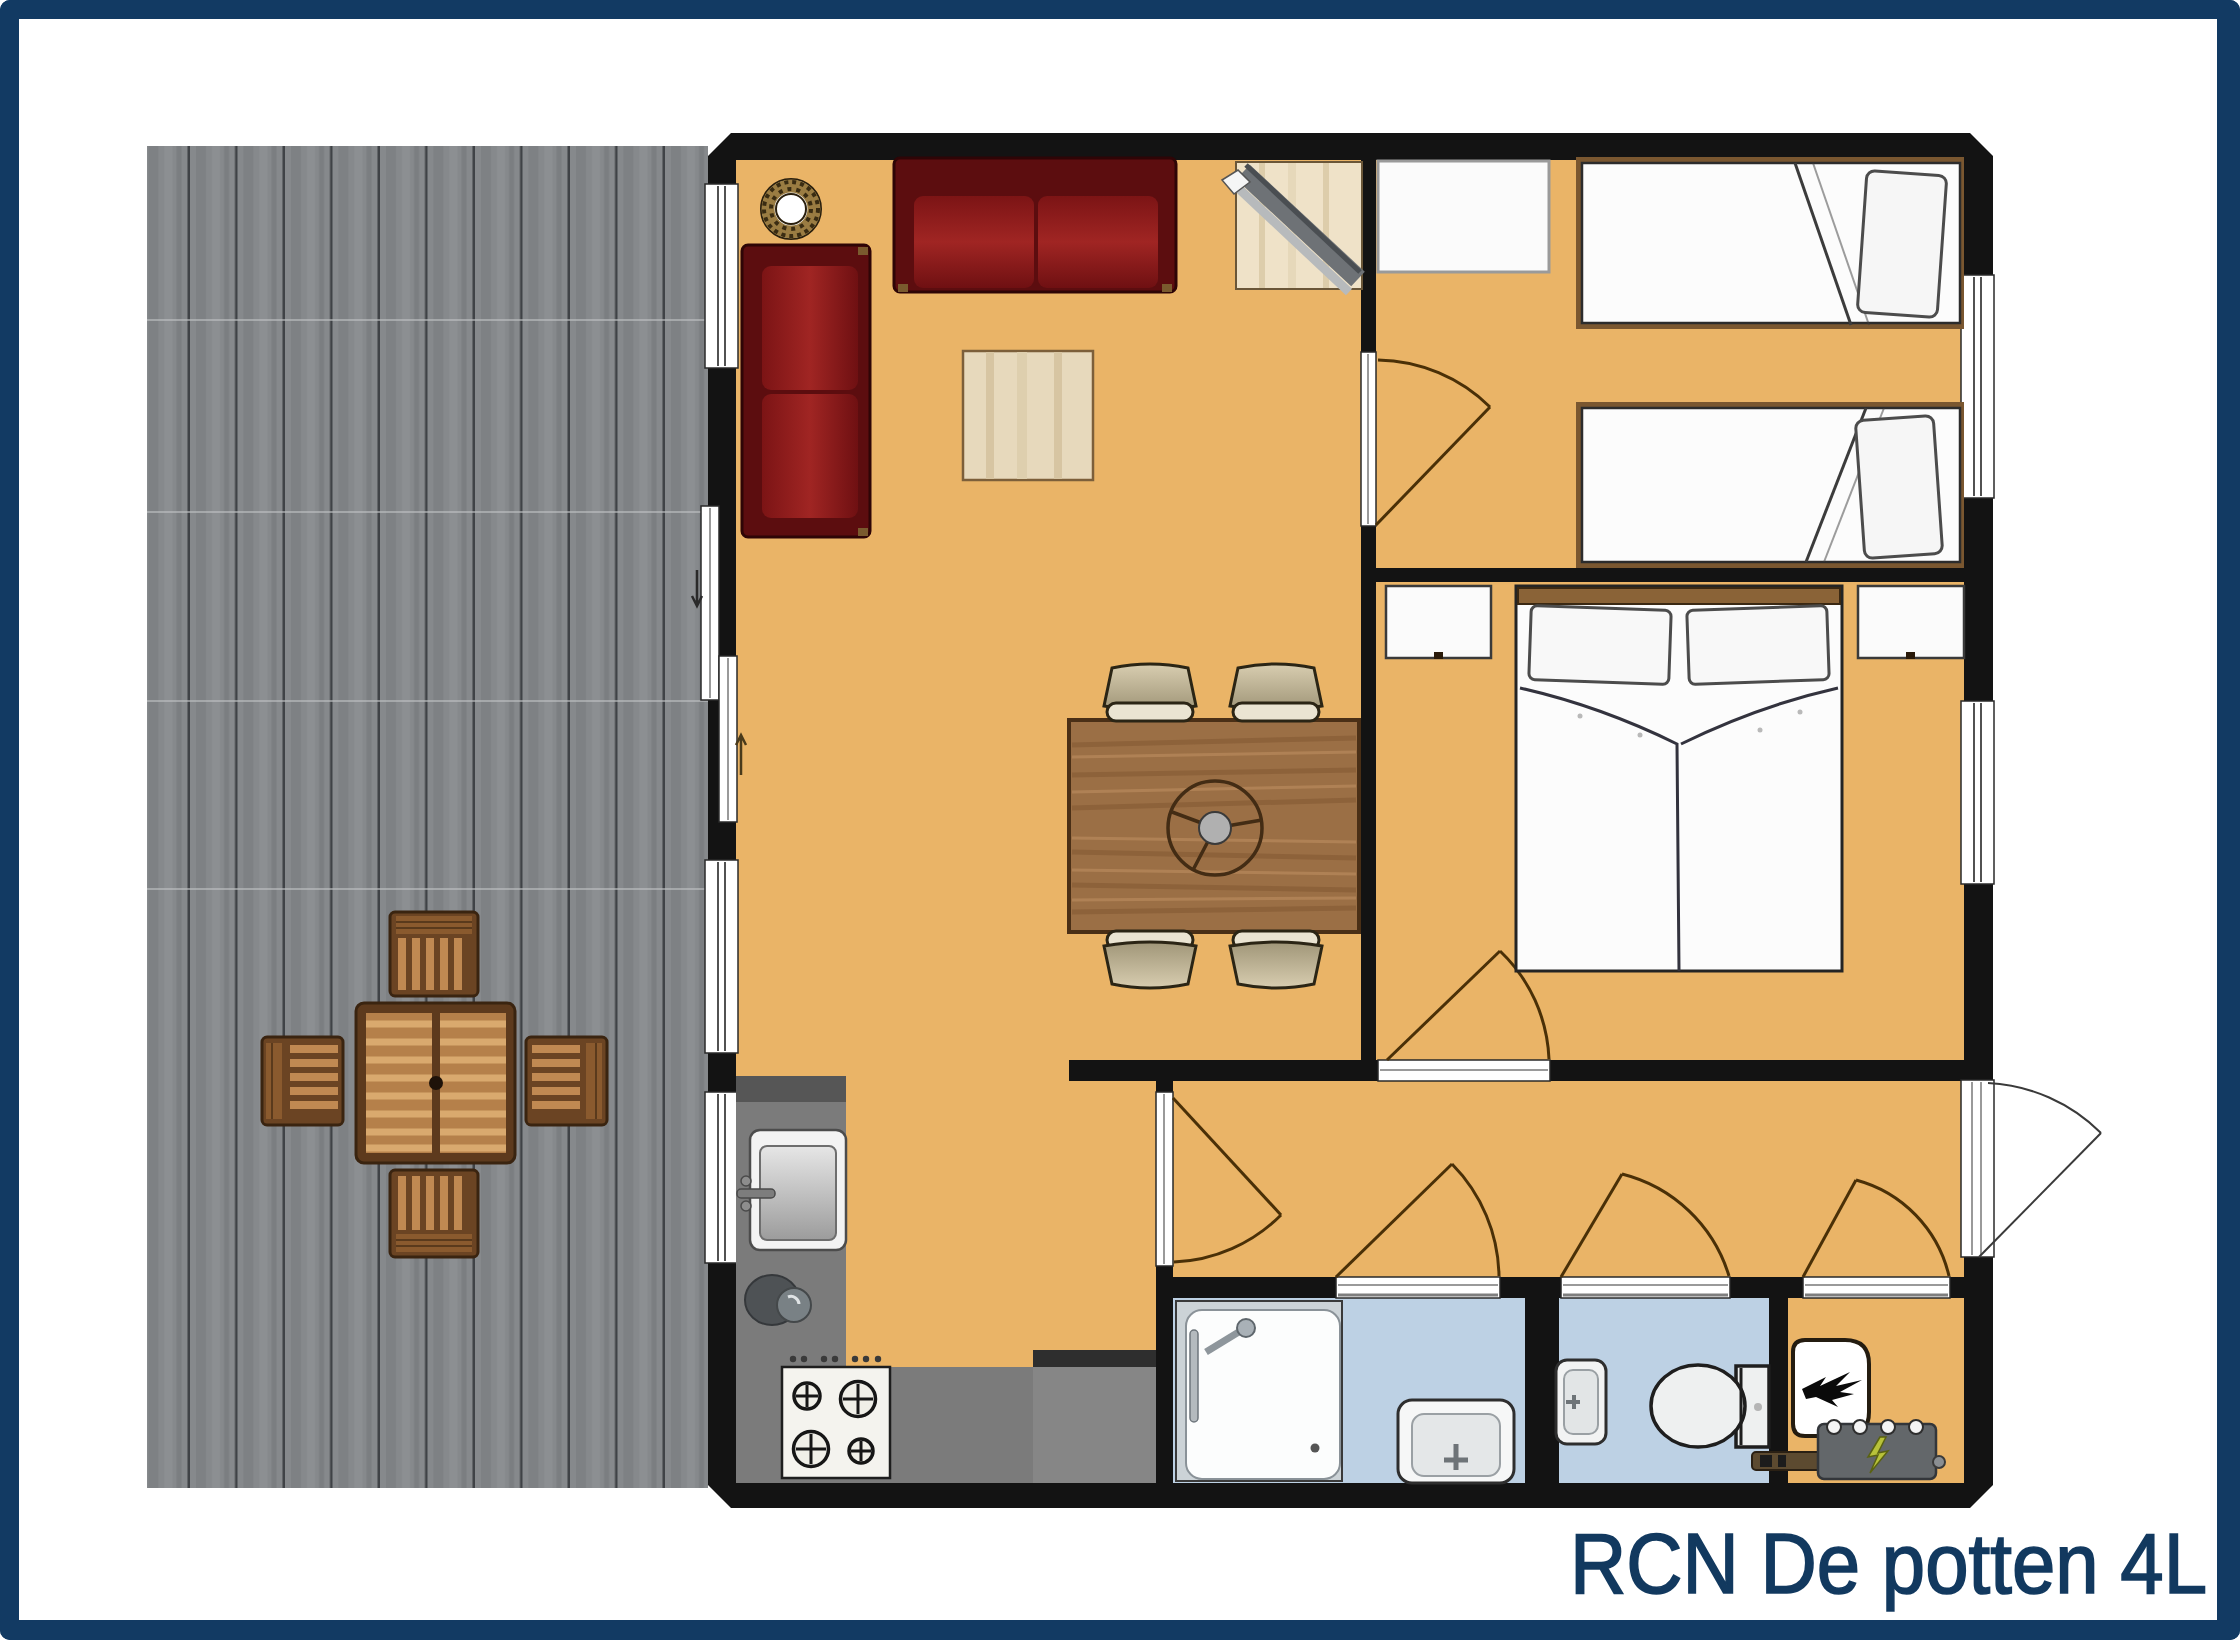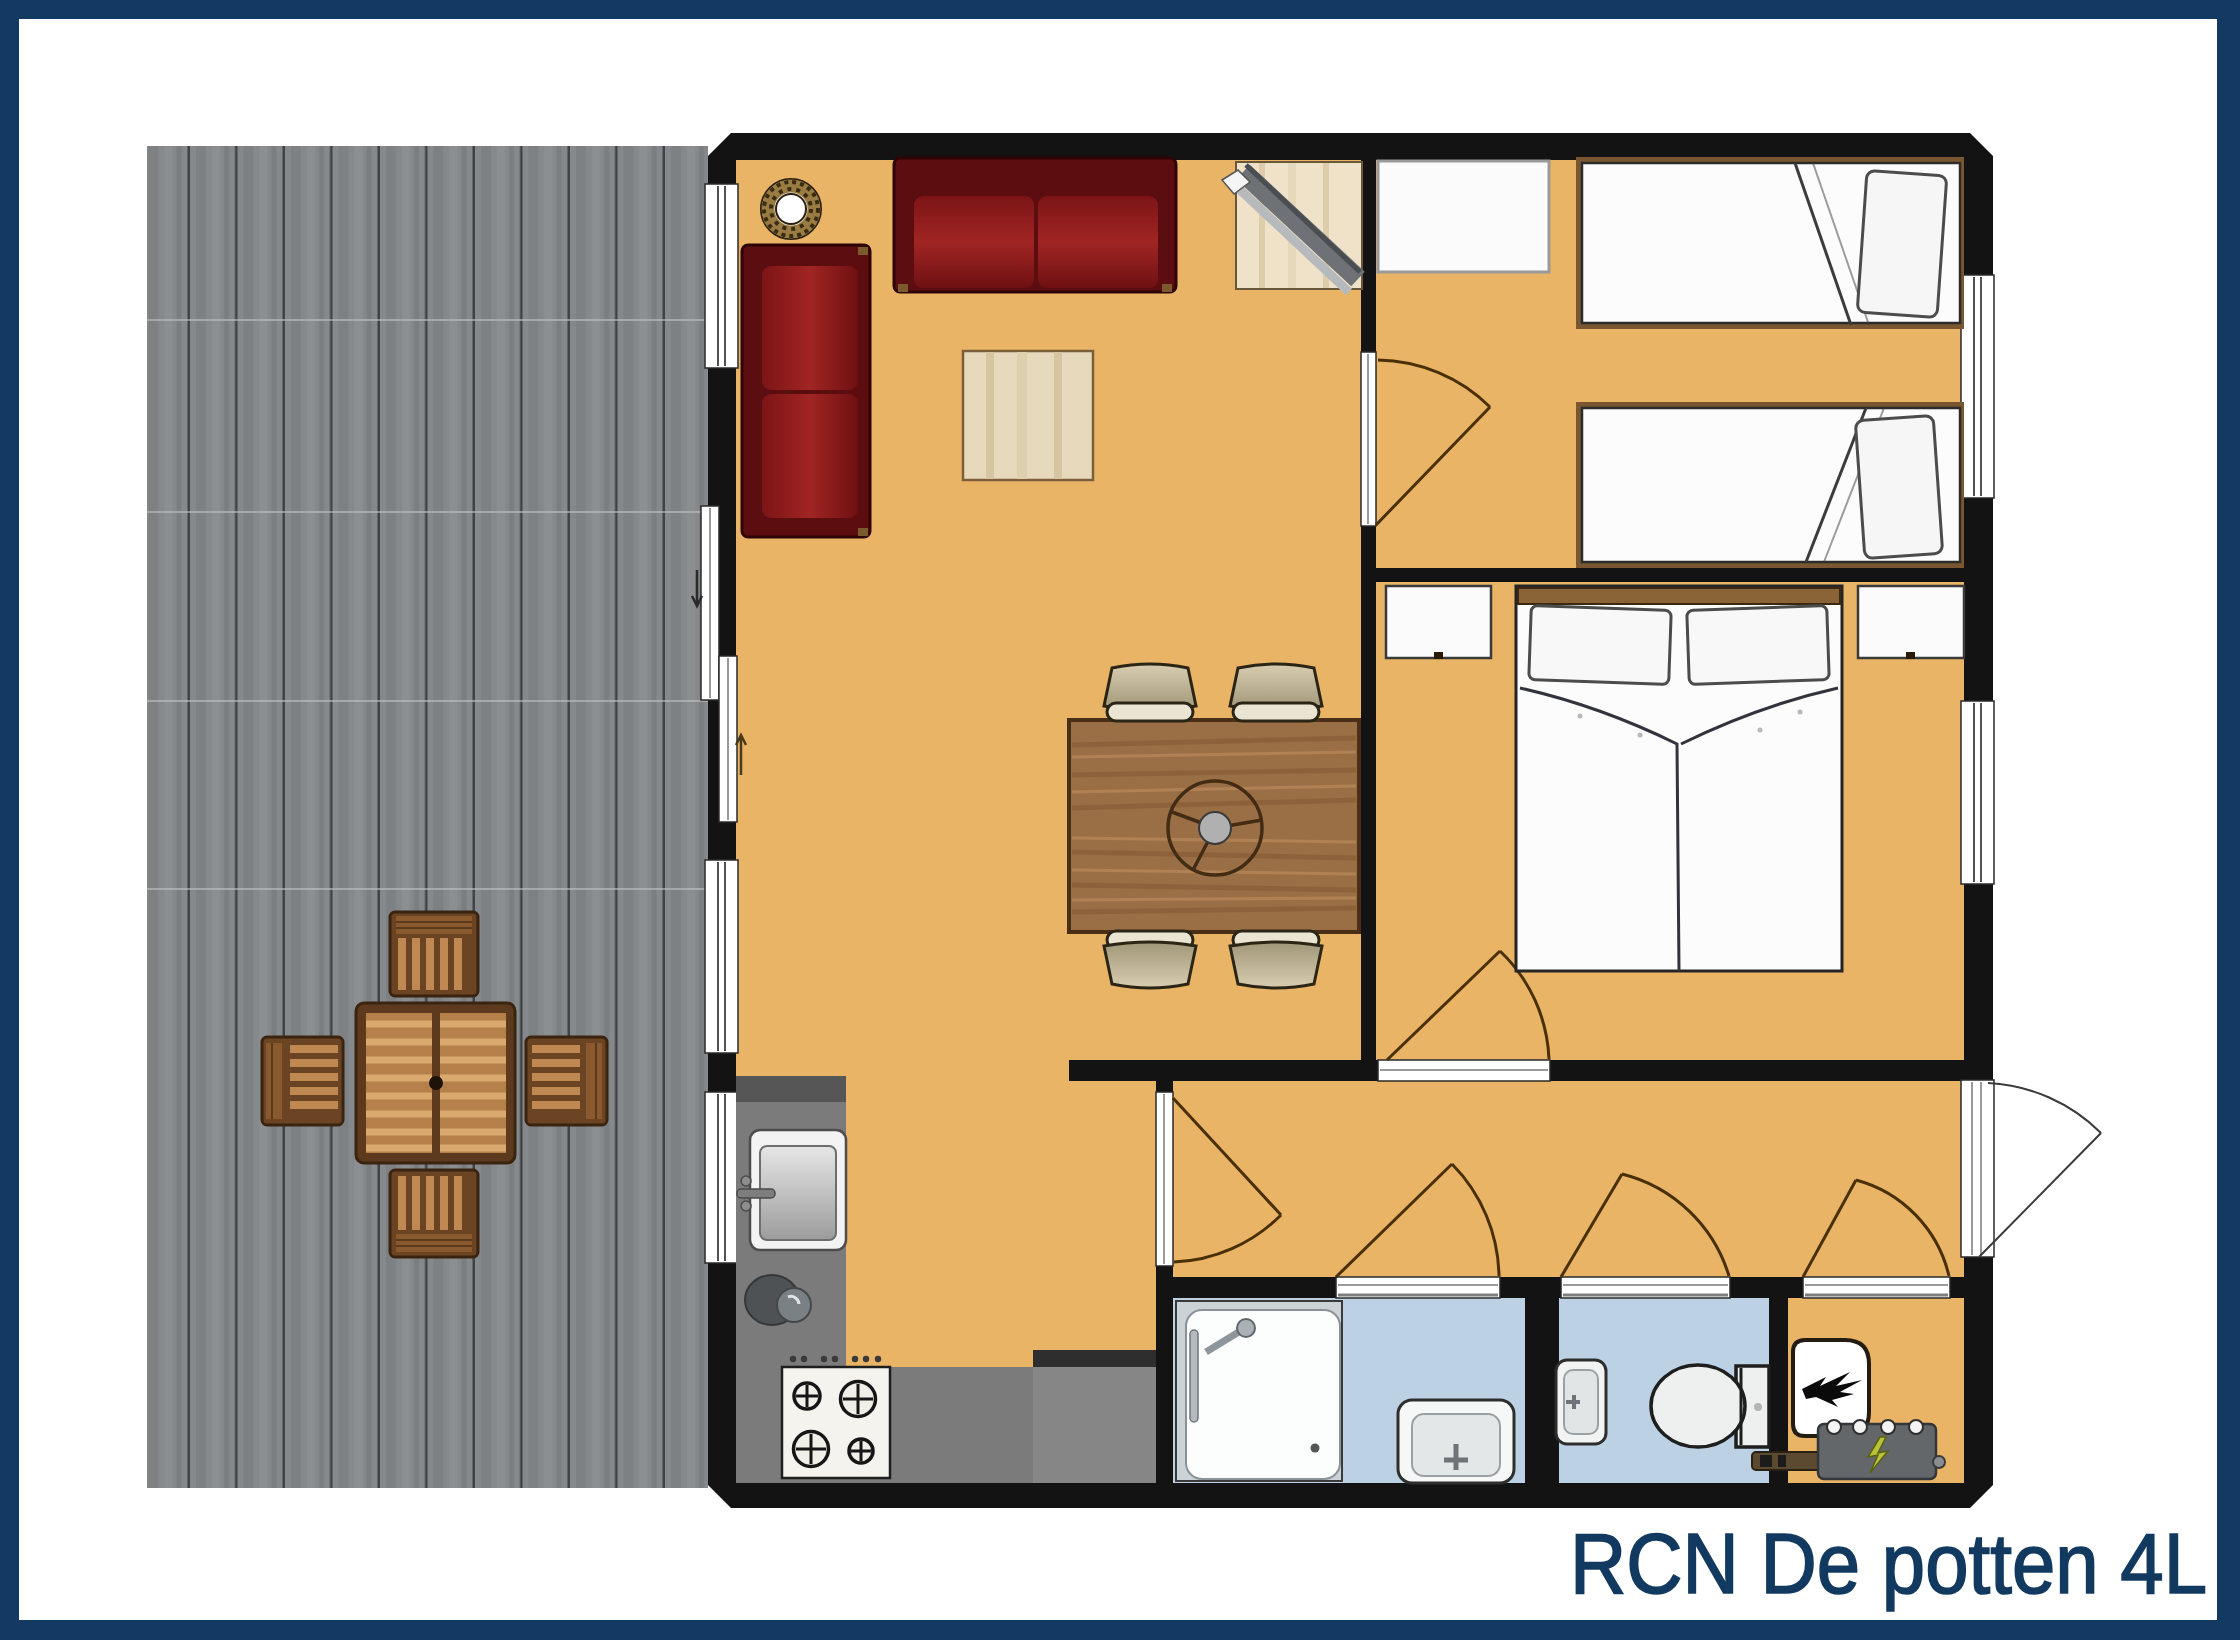--- a/index.html
+++ b/index.html
@@ -1,16 +1,16 @@
 <!DOCTYPE html>
 <html><head>
 <meta charset="utf-8">
 <style>
   html,body{margin:0;padding:0;background:#fff;}
-  .page{position:relative;width:2240px;height:1640px;overflow:hidden;font-family:"Liberation Sans",sans-serif;}
+  .page{position:relative;width:2240px;height:1640px;overflow:hidden;font-family:"Liberation Sans",sans-serif;border-radius:10px;}
   svg{display:block;}
 </style>
 </head>
 <body>
 <div class="page">
 <svg width="2240" height="1640" viewBox="0 0 2240 1640">
 <defs>
   <pattern id="deckp" width="47.5" height="1342" patternUnits="userSpaceOnUse">
     <rect width="47.5" height="1342" fill="#86898c"></rect>
     <rect x="6" width="10" height="1342" fill="#7e8184"></rect>

